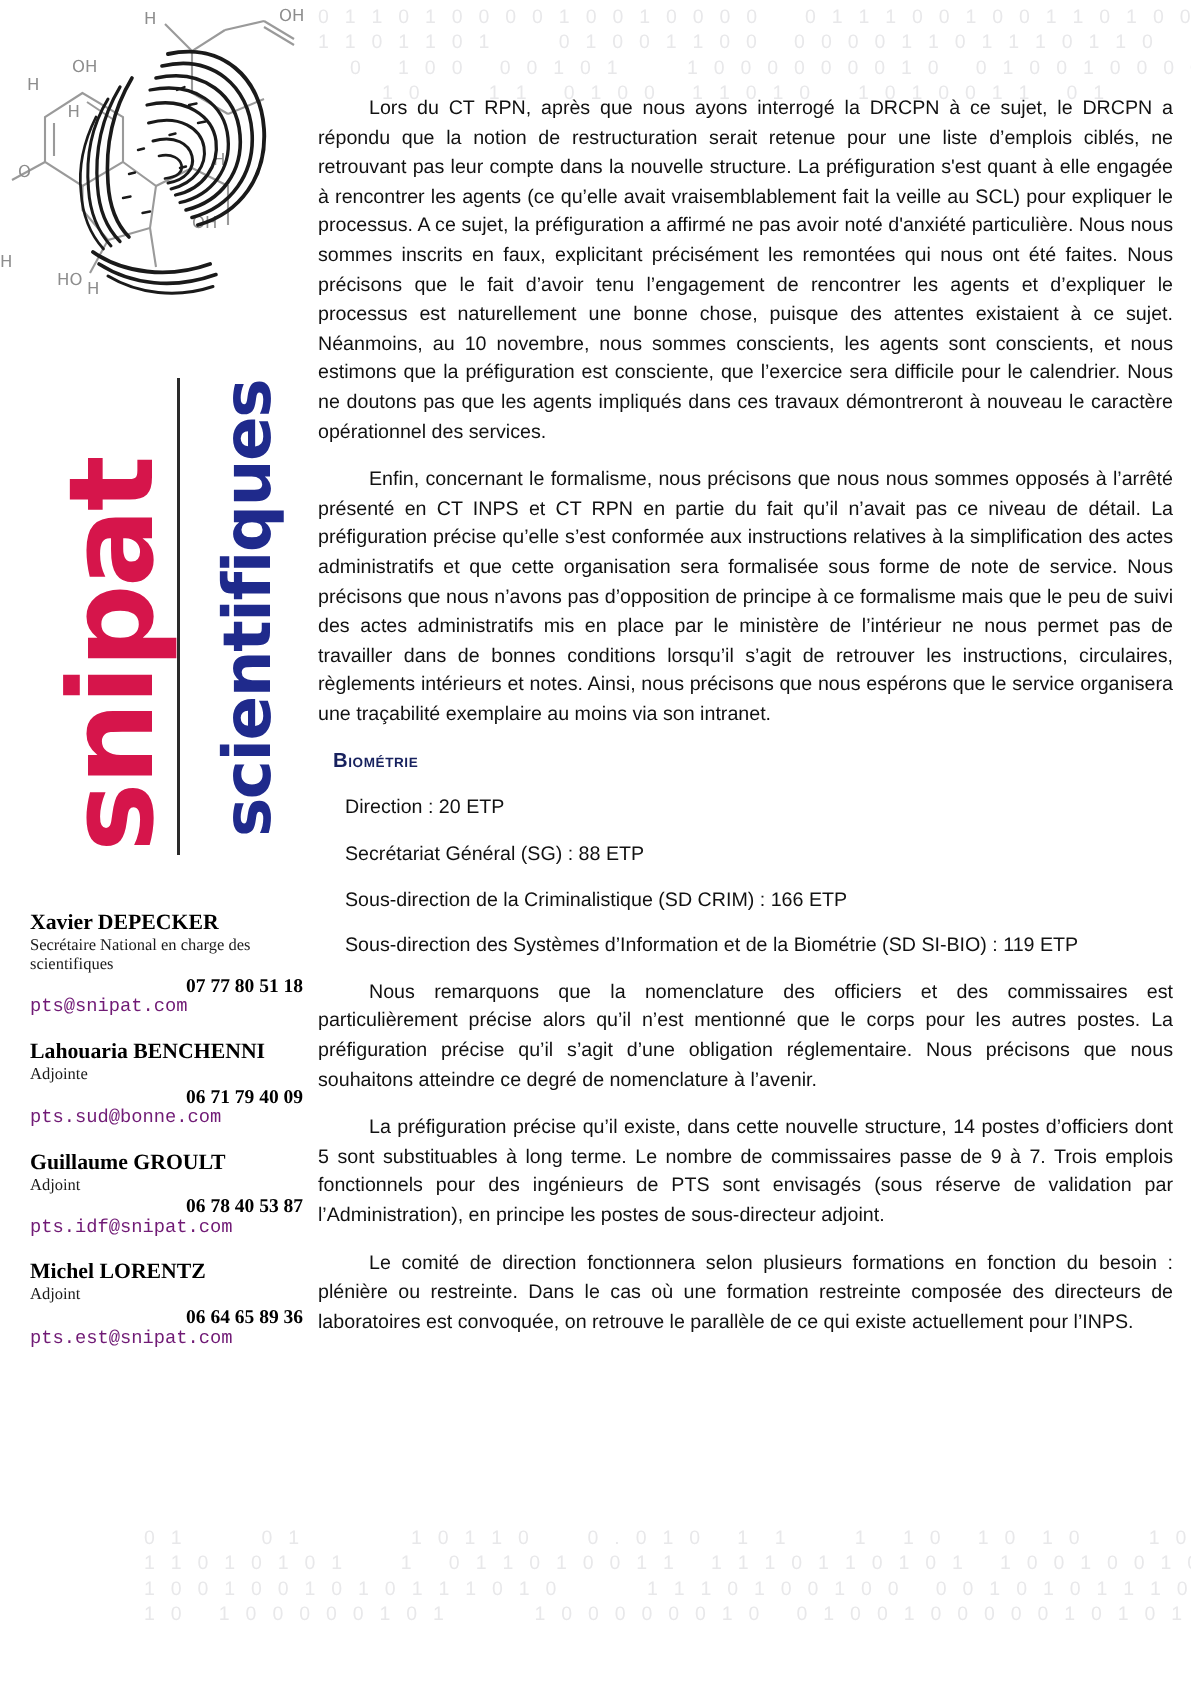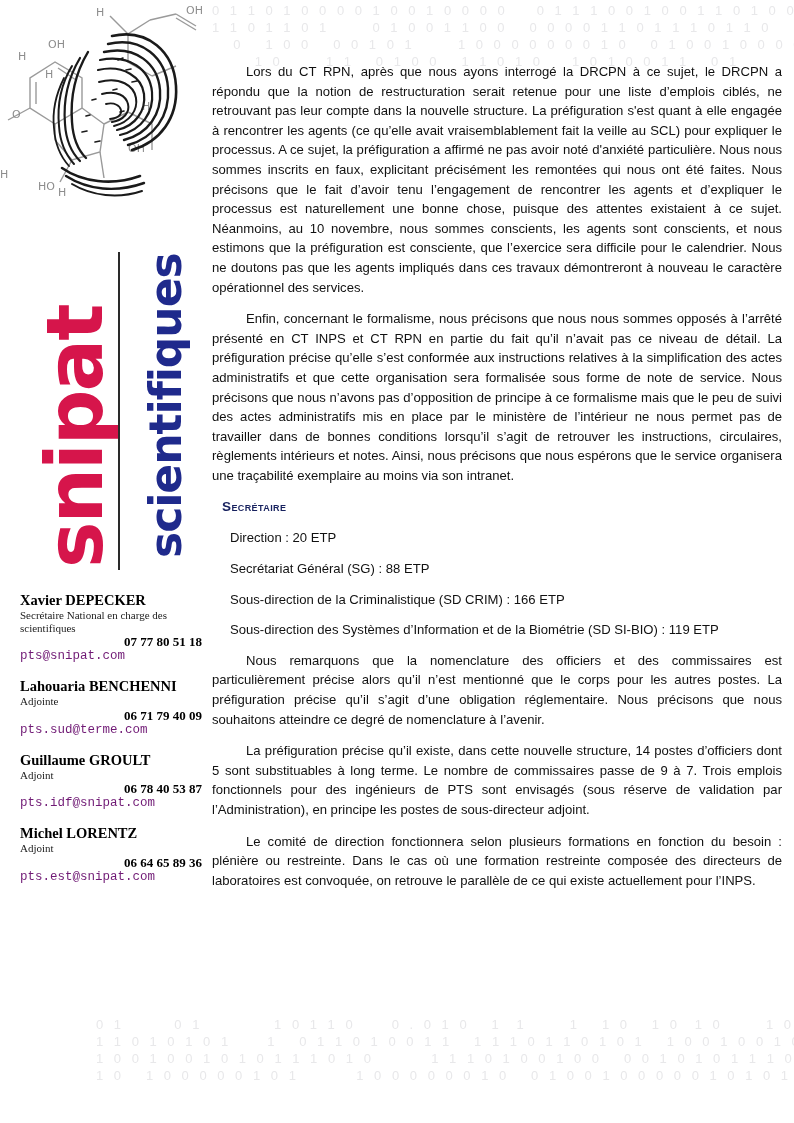--- a/index.html
+++ b/index.html
@@ -83,21 +83,21 @@
     top: 2px;
     width: 2px;
     height: 318px;
     background: #2a2a2a;
   }
 
   
   .contacts {
     position: absolute;
     left: 20px;
-    top: 592px;
+    top: 607px;
     width: 182px;
     font-family: "Liberation Serif", serif;
   }
   .contact-block { margin-bottom: 14px; }
   .contact-name {
     font-family: "Liberation Serif", serif;
     font-weight: 700;
     font-size: 14.5px;
     color: #000;
     line-height: 17px;
@@ -247,21 +247,21 @@
       <div class="contact-name">Xavier DEPECKER</div>
       <div class="contact-role">Secrétaire National en charge des scientifiques</div>
       <div class="contact-phone">07 77 80 51 18</div>
       <div class="contact-mail">pts@snipat.com</div>
     </div>
 
     <div class="contact-block">
       <div class="contact-name">Lahouaria BENCHENNI</div>
       <div class="contact-role">Adjointe</div>
       <div class="contact-phone">06 71 79 40 09</div>
-      <div class="contact-mail">pts.sud@terme.com</div>
+      <div class="contact-mail">pts.sud@bonne.com</div>
     </div>
 
     <div class="contact-block">
       <div class="contact-name">Guillaume GROULT</div>
       <div class="contact-role">Adjoint</div>
       <div class="contact-phone">06 78 40 53 87</div>
       <div class="contact-mail">pts.idf@snipat.com</div>
     </div>
 
     <div class="contact-block">
@@ -272,21 +272,21 @@
     </div>
 
   </div>
 </div>
 
 <div class="main-col">
 
   <p class="body-par">Lors du CT RPN, après que nous ayons interrogé la DRCPN à ce sujet, le DRCPN a répondu que la notion de restructuration serait retenue pour une liste d’emplois ciblés, ne retrouvant pas leur compte dans la nouvelle structure. La préfiguration s'est quant à elle engagée à rencontrer les agents (ce qu’elle avait vraisemblablement fait la veille au SCL) pour expliquer le processus. A ce sujet, la préfiguration a affirmé ne pas avoir noté d'anxiété particulière. Nous nous sommes inscrits en faux, explicitant précisément les remontées qui nous ont été faites. Nous précisons que le fait d’avoir tenu l’engagement de rencontrer les agents et d’expliquer le processus est naturellement une bonne chose, puisque des attentes existaient à ce sujet. Néanmoins, au 10 novembre, nous sommes conscients, les agents sont conscients, et nous estimons que la préfiguration est consciente, que l’exercice sera difficile pour le calendrier. Nous ne doutons pas que les agents impliqués dans ces travaux démontreront à nouveau le caractère opérationnel des services.</p>
   <p class="body-par">Enfin, concernant le formalisme, nous précisons que nous nous sommes opposés à l’arrêté présenté en CT INPS et CT RPN en partie du fait qu’il n’avait pas ce niveau de détail. La préfiguration précise qu’elle s’est conformée aux instructions relatives à la simplification des actes administratifs et que cette organisation sera formalisée sous forme de note de service. Nous précisons que nous n’avons pas d’opposition de principe à ce formalisme mais que le peu de suivi des actes administratifs mis en place par le ministère de l’intérieur ne nous permet pas de travailler dans de bonnes conditions lorsqu’il s’agit de retrouver les instructions, circulaires, règlements intérieurs et notes. Ainsi, nous précisons que nous espérons que le service organisera une traçabilité exemplaire au moins via son intranet.</p>
 
-  <h2 class="section-head">Secrétaire</h2>
+  <h2 class="section-head">Biométrie</h2>
 
   <ul class="etp-list">
     <li>Direction : 20 ETP</li>
     <li>Secrétariat Général (SG) : 88 ETP</li>
     <li>Sous-direction de la Criminalistique (SD CRIM) : 166 ETP</li>
     <li>Sous-direction des Systèmes d’Information et de la Biométrie (SD SI-BIO) : 119 ETP</li>
   </ul>
 
   <p class="body-par">Nous remarquons que la nomenclature des officiers et des commissaires est particulièrement précise alors qu’il n’est mentionné que le corps pour les autres postes. La préfiguration précise qu’il s’agit d’une obligation réglementaire. Nous précisons que nous souhaitons atteindre ce degré de nomenclature à l’avenir.</p>
   <p class="body-par">La préfiguration précise qu’il existe, dans cette nouvelle structure, 14 postes d’officiers dont 5 sont substituables à long terme. Le nombre de commissaires passe de 9 à 7. Trois emplois fonctionnels pour des ingénieurs de PTS sont envisagés (sous réserve de validation par l’Administration), en principe les postes de sous-directeur adjoint.</p>

